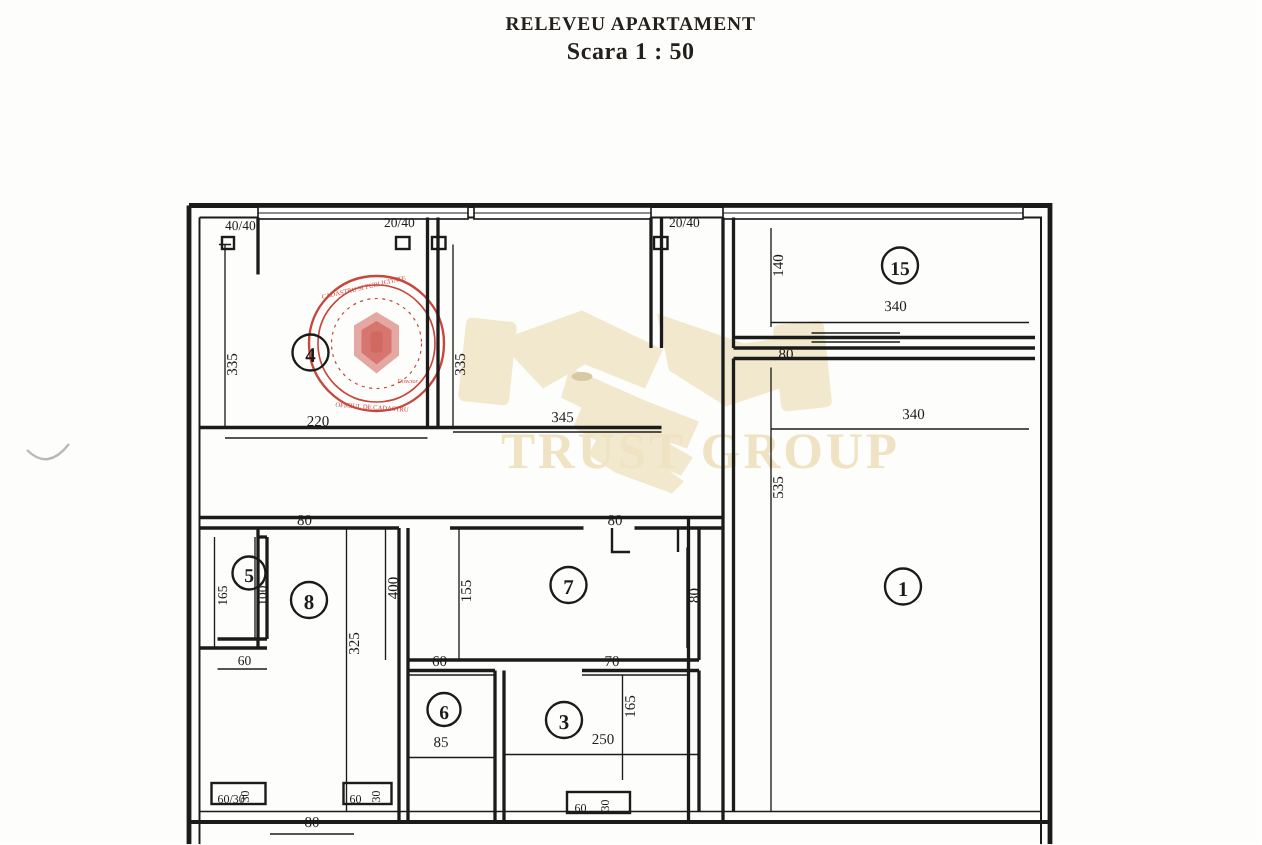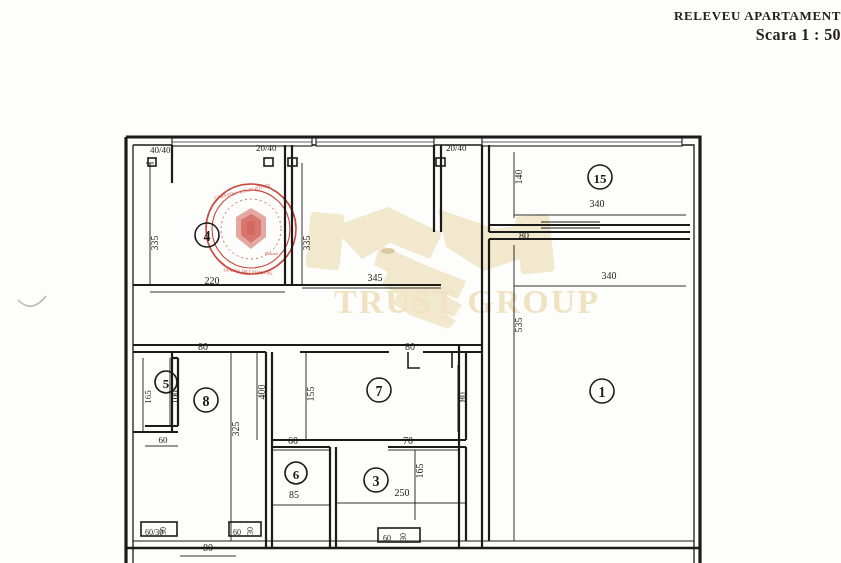--- a/index.html
+++ b/index.html
@@ -14,21 +14,21 @@
     background: #fdfdfb;
     font-family: "Liberation Serif", serif;
     overflow: hidden;
   }
   
   #title-block {
     position: absolute;
     left: 0;
     top: 8px;
     width: 841px;
-    text-align: right;
+    text-align: center;
   }
   #title-main {
     font-family: "Liberation Serif", serif;
     font-weight: bold;
     font-size: 13px;
     letter-spacing: 0.6px;
     color: #23201d;
   }
   #title-sub {
     font-family: "Liberation Serif", serif;

